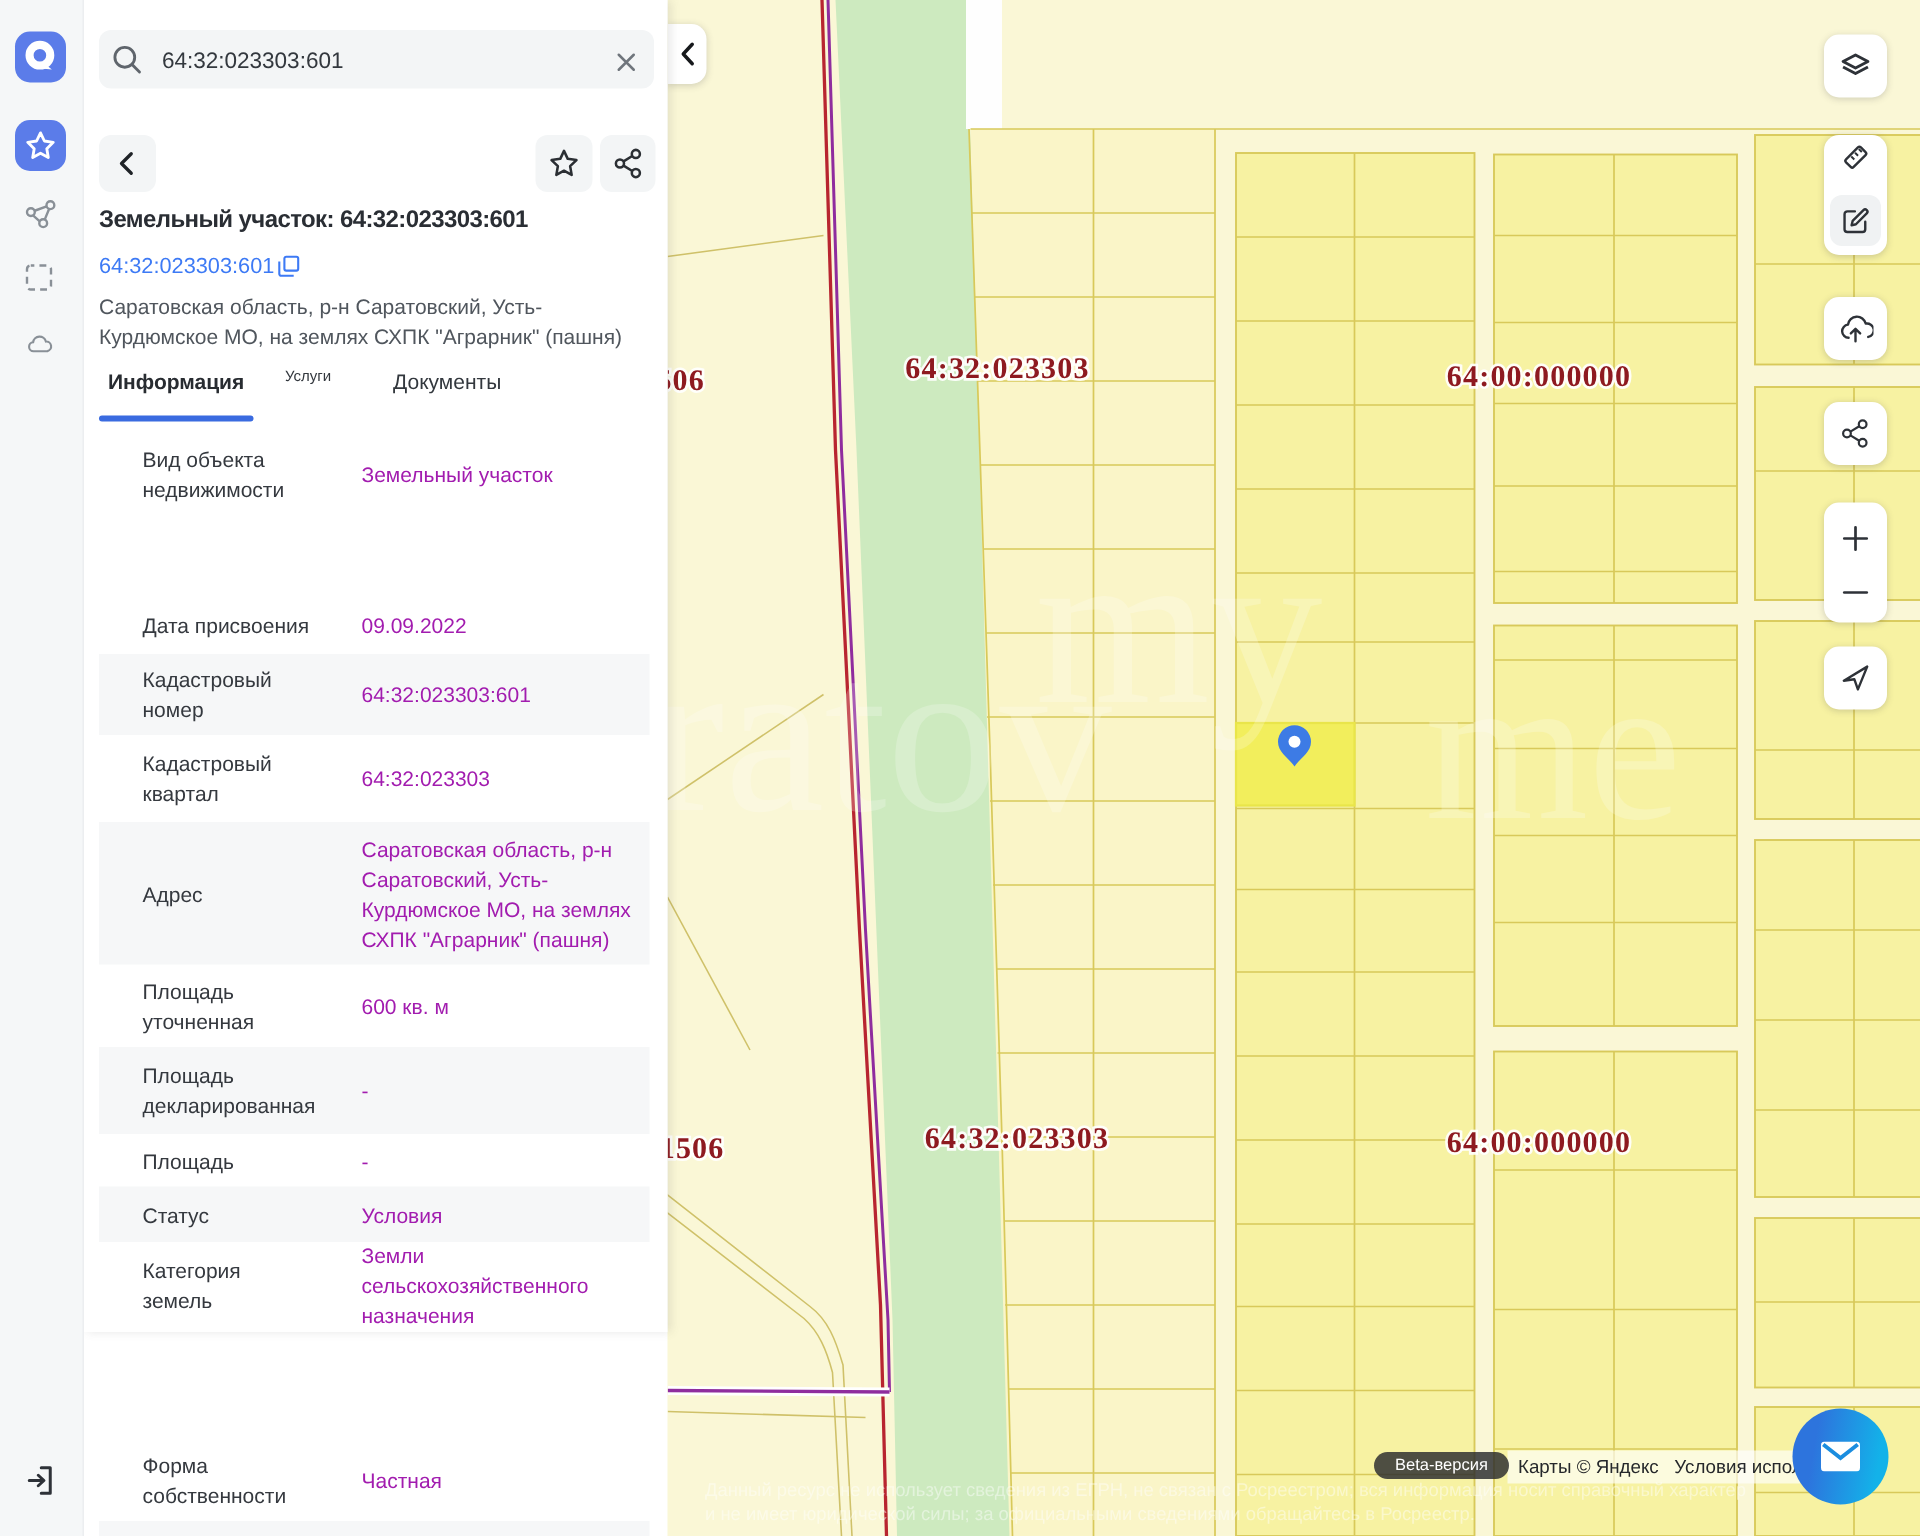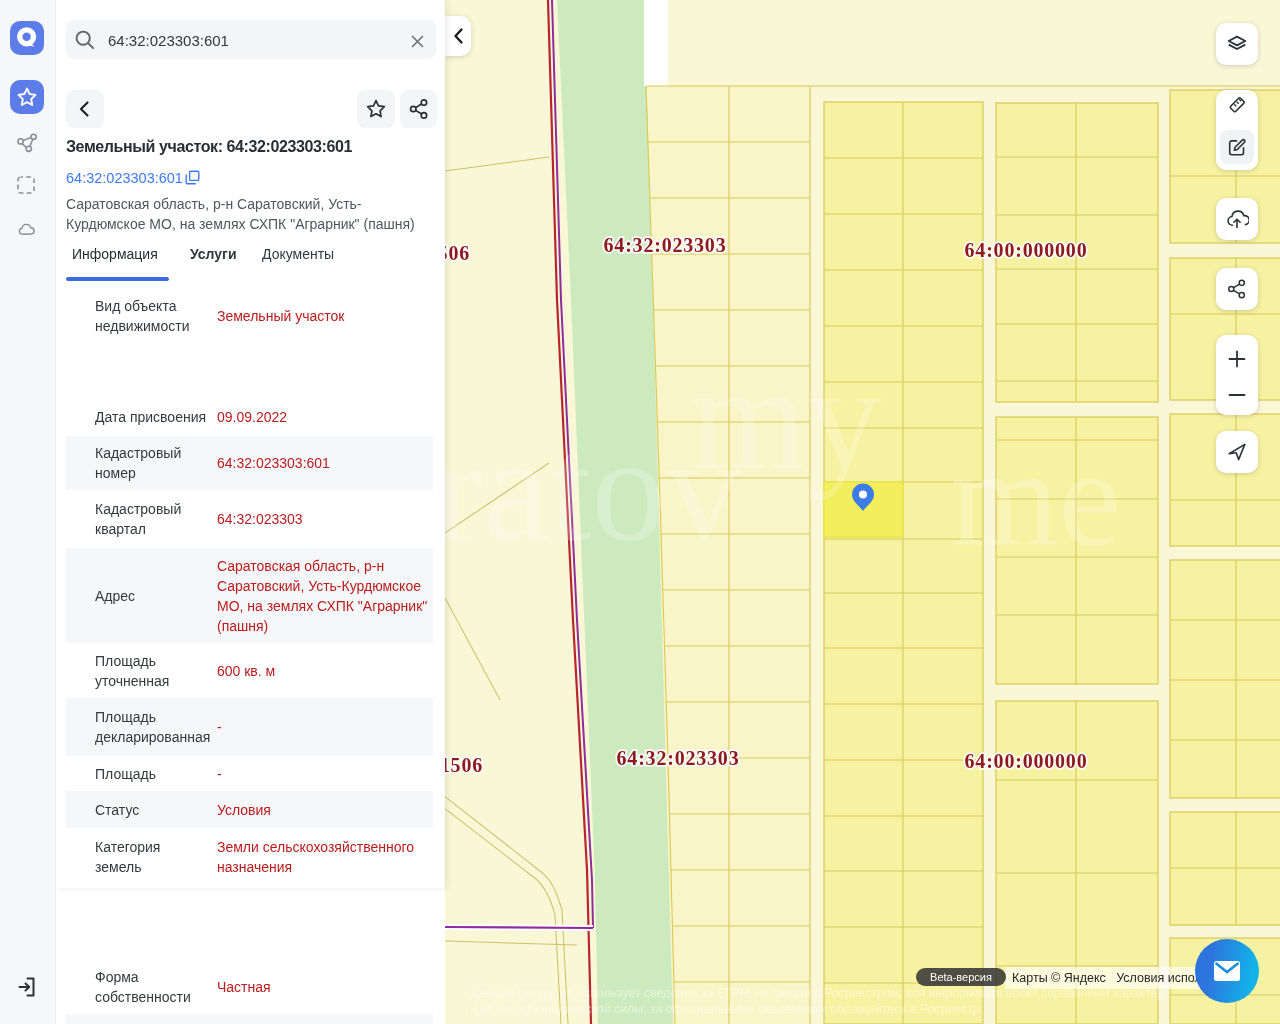--- a/index.html
+++ b/index.html
@@ -6,21 +6,21 @@
 *{margin:0;padding:0;box-sizing:border-box}
 html,body{width:1280px;height:1024px;overflow:hidden;font-family:"Liberation Sans",sans-serif;background:#fff}
 .abs{position:absolute}
 #stage{position:relative;width:1280px;height:1024px}
 #sidebar{position:absolute;left:0;top:0;width:56px;height:1024px;background:#f5f7f8;border-right:1px solid #eceef0;z-index:30}
 #panel{position:absolute;left:56px;top:0;width:389px;height:888px;background:#fff;z-index:20;box-shadow:2px 0 6px rgba(90,90,90,.14)}
 #map{position:absolute;left:445px;top:0;width:835px;height:1024px;background:#faf7d6;overflow:hidden;z-index:1}
 .btn{position:absolute;background:#f3f5f6;border-radius:8px}
 .row{position:absolute;left:10px;width:367px;display:flex;align-items:center}
 .row .lb{margin-left:29px;width:122px;flex:none;font-size:14px;line-height:20px;color:#35393f}
-.row .vl{margin-left:0;width:213px;font-size:14px;line-height:20px;color:#b91c1c}
+.row .vl{margin-left:24px;width:213px;font-size:14px;line-height:20px;color:#a21caf}
 .gray{background:#f6f7f8}
 .tbtn{position:absolute;background:#fff;border-radius:10px;box-shadow:0 1px 5px rgba(60,60,70,.22)}
 </style>
 </head>
 <body>
 <div id="stage">
 
 <div id="map">
 <svg width="835" height="1024" viewBox="0 0 835 1024" style="position:absolute;left:0;top:0">
 <g stroke="#cfc169" stroke-width="1.05" fill="none">
@@ -190,22 +190,22 @@
 <path d="M8.7 10.6 L14.5 7 M8.7 13.4 L14.5 17"></path>
 </svg>
 </div>
 <div class="abs" style="left:10px;top:138px;font-size:16px;letter-spacing:-0.4px;font-weight:bold;color:#2a2e34">Земельный участок: 64:32:023303:601</div>
 <div class="abs" style="left:10px;top:170px;font-size:14.5px;color:#3d7af5">64:32:023303:601</div>
 <svg class="abs" style="left:129px;top:170px" width="15" height="15" viewBox="0 0 15 15" fill="none" stroke="#3d7af5" stroke-width="1.4">
 <rect x="4.6" y="1.2" width="9.2" height="9.2" rx="1.2"></rect>
 <path d="M10.8 13.8 H2.4 A1.2 1.2 0 0 1 1.2 12.6 V4.4"></path>
 </svg>
 <div class="abs" style="left:10px;top:194px;width:360px;font-size:14px;line-height:20px;color:#50565d">Саратовская область, р-н Саратовский, Усть-Курдюмское МО, на землях СХПК "Аграрник" (пашня)</div>
-<div class="abs" style="left:16px;top:246px;font-size:14px;font-weight:normal;color:#282c31">Информация</div>
-<div class="abs" style="left:134px;top:246px;font-size:14px;font-weight:bold;color:#33383e">Услуги</div>
+<div class="abs" style="left:16px;top:246px;font-size:14px;font-weight:bold;color:#282c31">Информация</div>
+<div class="abs" style="left:134px;top:246px;font-size:10px;font-weight:normal;color:#33383e">Услуги</div>
 <div class="abs" style="left:206px;top:246px;font-size:14px;font-weight:normal;color:#33383e">Документы</div>
 <div class="abs" style="left:10px;top:277px;width:103px;height:4px;background:#3a6be0;border-radius:2px"></div>
 <div class="row" style="top:288px;height:56px">
         <div class="lb">Вид объекта<br>недвижимости</div>
         <div class="vl">Земельный участок</div>
       </div>
 <div class="row" style="top:398px;height:38px">
         <div class="lb">Дата присвоения</div>
         <div class="vl">09.09.2022</div>
       </div>

